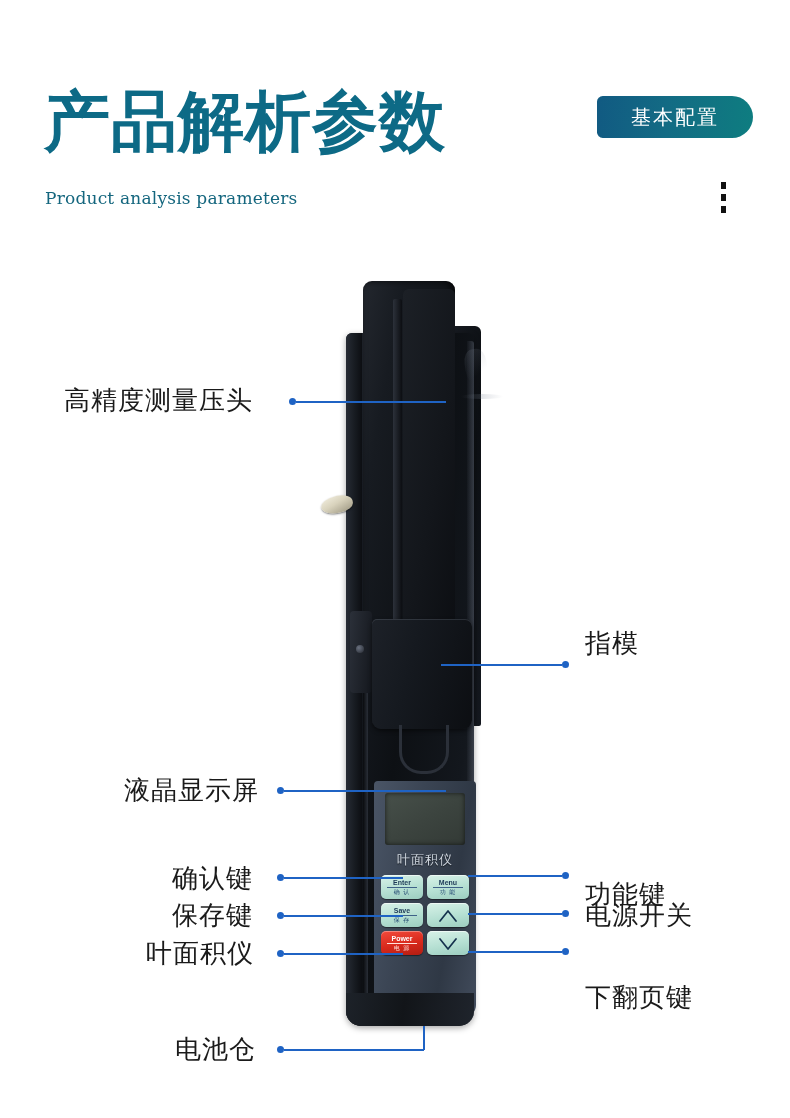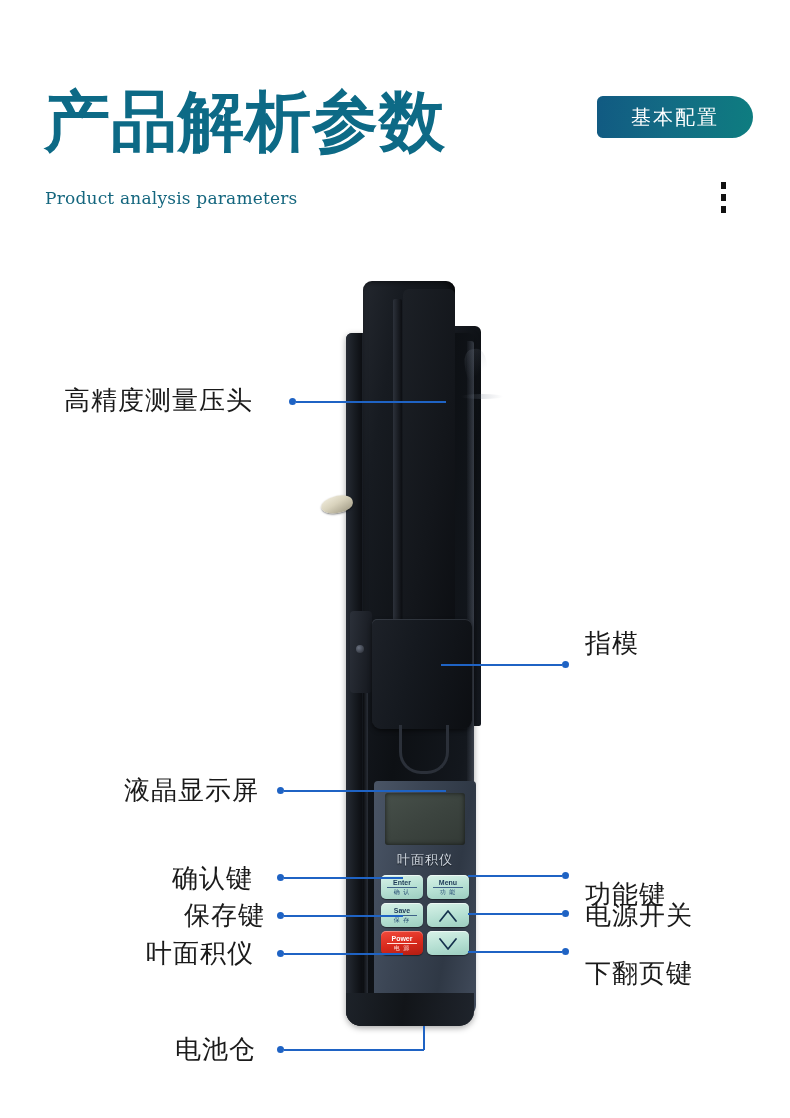--- a/index.html
+++ b/index.html
@@ -302,21 +302,21 @@
     <div class="lead" style="left:284px;top:790px;width:162px;"></div>
   </div>
 
   <div>
     <div class="lbl" style="left:172px;top:861px;">确认键</div>
     <div class="dot" style="left:277px;top:874px;"></div>
     <div class="lead" style="left:284px;top:877px;width:119px;"></div>
   </div>
 
   <div>
-    <div class="lbl" style="left:184px;top:898px;">保存键</div>
+    <div class="lbl" style="left:172px;top:898px;">保存键</div>
     <div class="dot" style="left:277px;top:912px;"></div>
     <div class="lead" style="left:284px;top:915px;width:119px;"></div>
   </div>
 
   <div>
     <div class="lbl" style="left:146px;top:936px;">叶面积仪</div>
     <div class="dot" style="left:277px;top:950px;"></div>
     <div class="lead" style="left:284px;top:953px;width:119px;"></div>
   </div>
 
@@ -334,21 +334,21 @@
 
   <div>
     <div class="lead" style="left:468px;top:913px;width:94px;"></div>
     <div class="dot" style="left:562px;top:910px;"></div>
     <div class="lbl" style="left:585px;top:898px;">电源开关</div>
   </div>
 
   <div>
     <div class="lead" style="left:468px;top:951px;width:94px;"></div>
     <div class="dot" style="left:562px;top:948px;"></div>
-    <div class="lbl" style="left:585px;top:956px;">下翻页键</div>
+    <div class="lbl" style="left:585px;top:980px;">下翻页键</div>
   </div>
 
   <div>
     <div class="lbl" style="left:175px;top:1032px;">电池仓</div>
     <div class="dot" style="left:277px;top:1046px;"></div>
     <div class="lead" style="left:284px;top:1049px;width:140px;"></div>
     <div class="lead-v" style="left:423px;top:1026px;height:24px;"></div>
   </div>
 
 </div>

